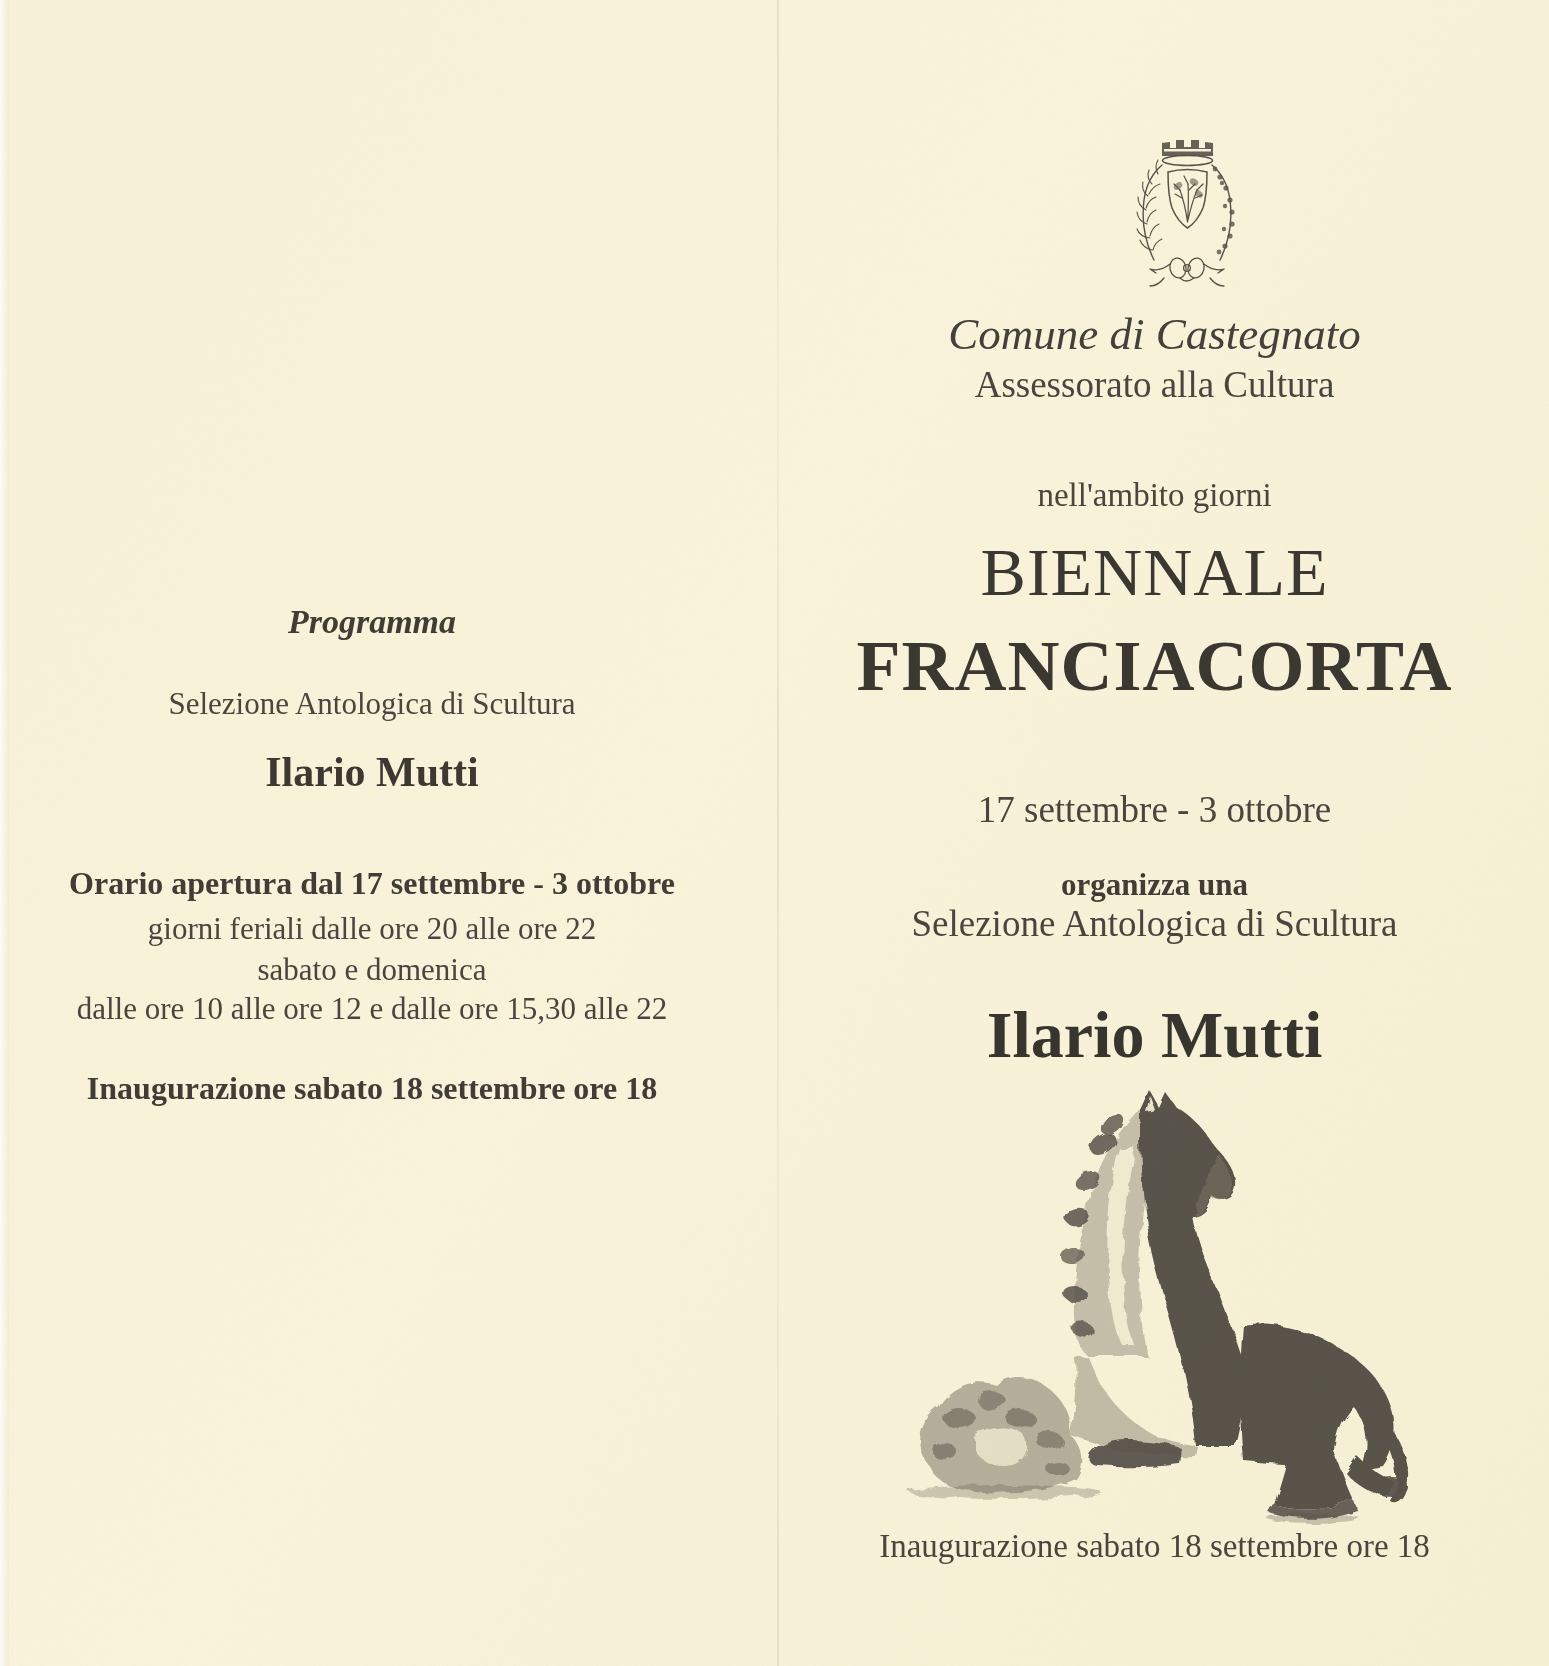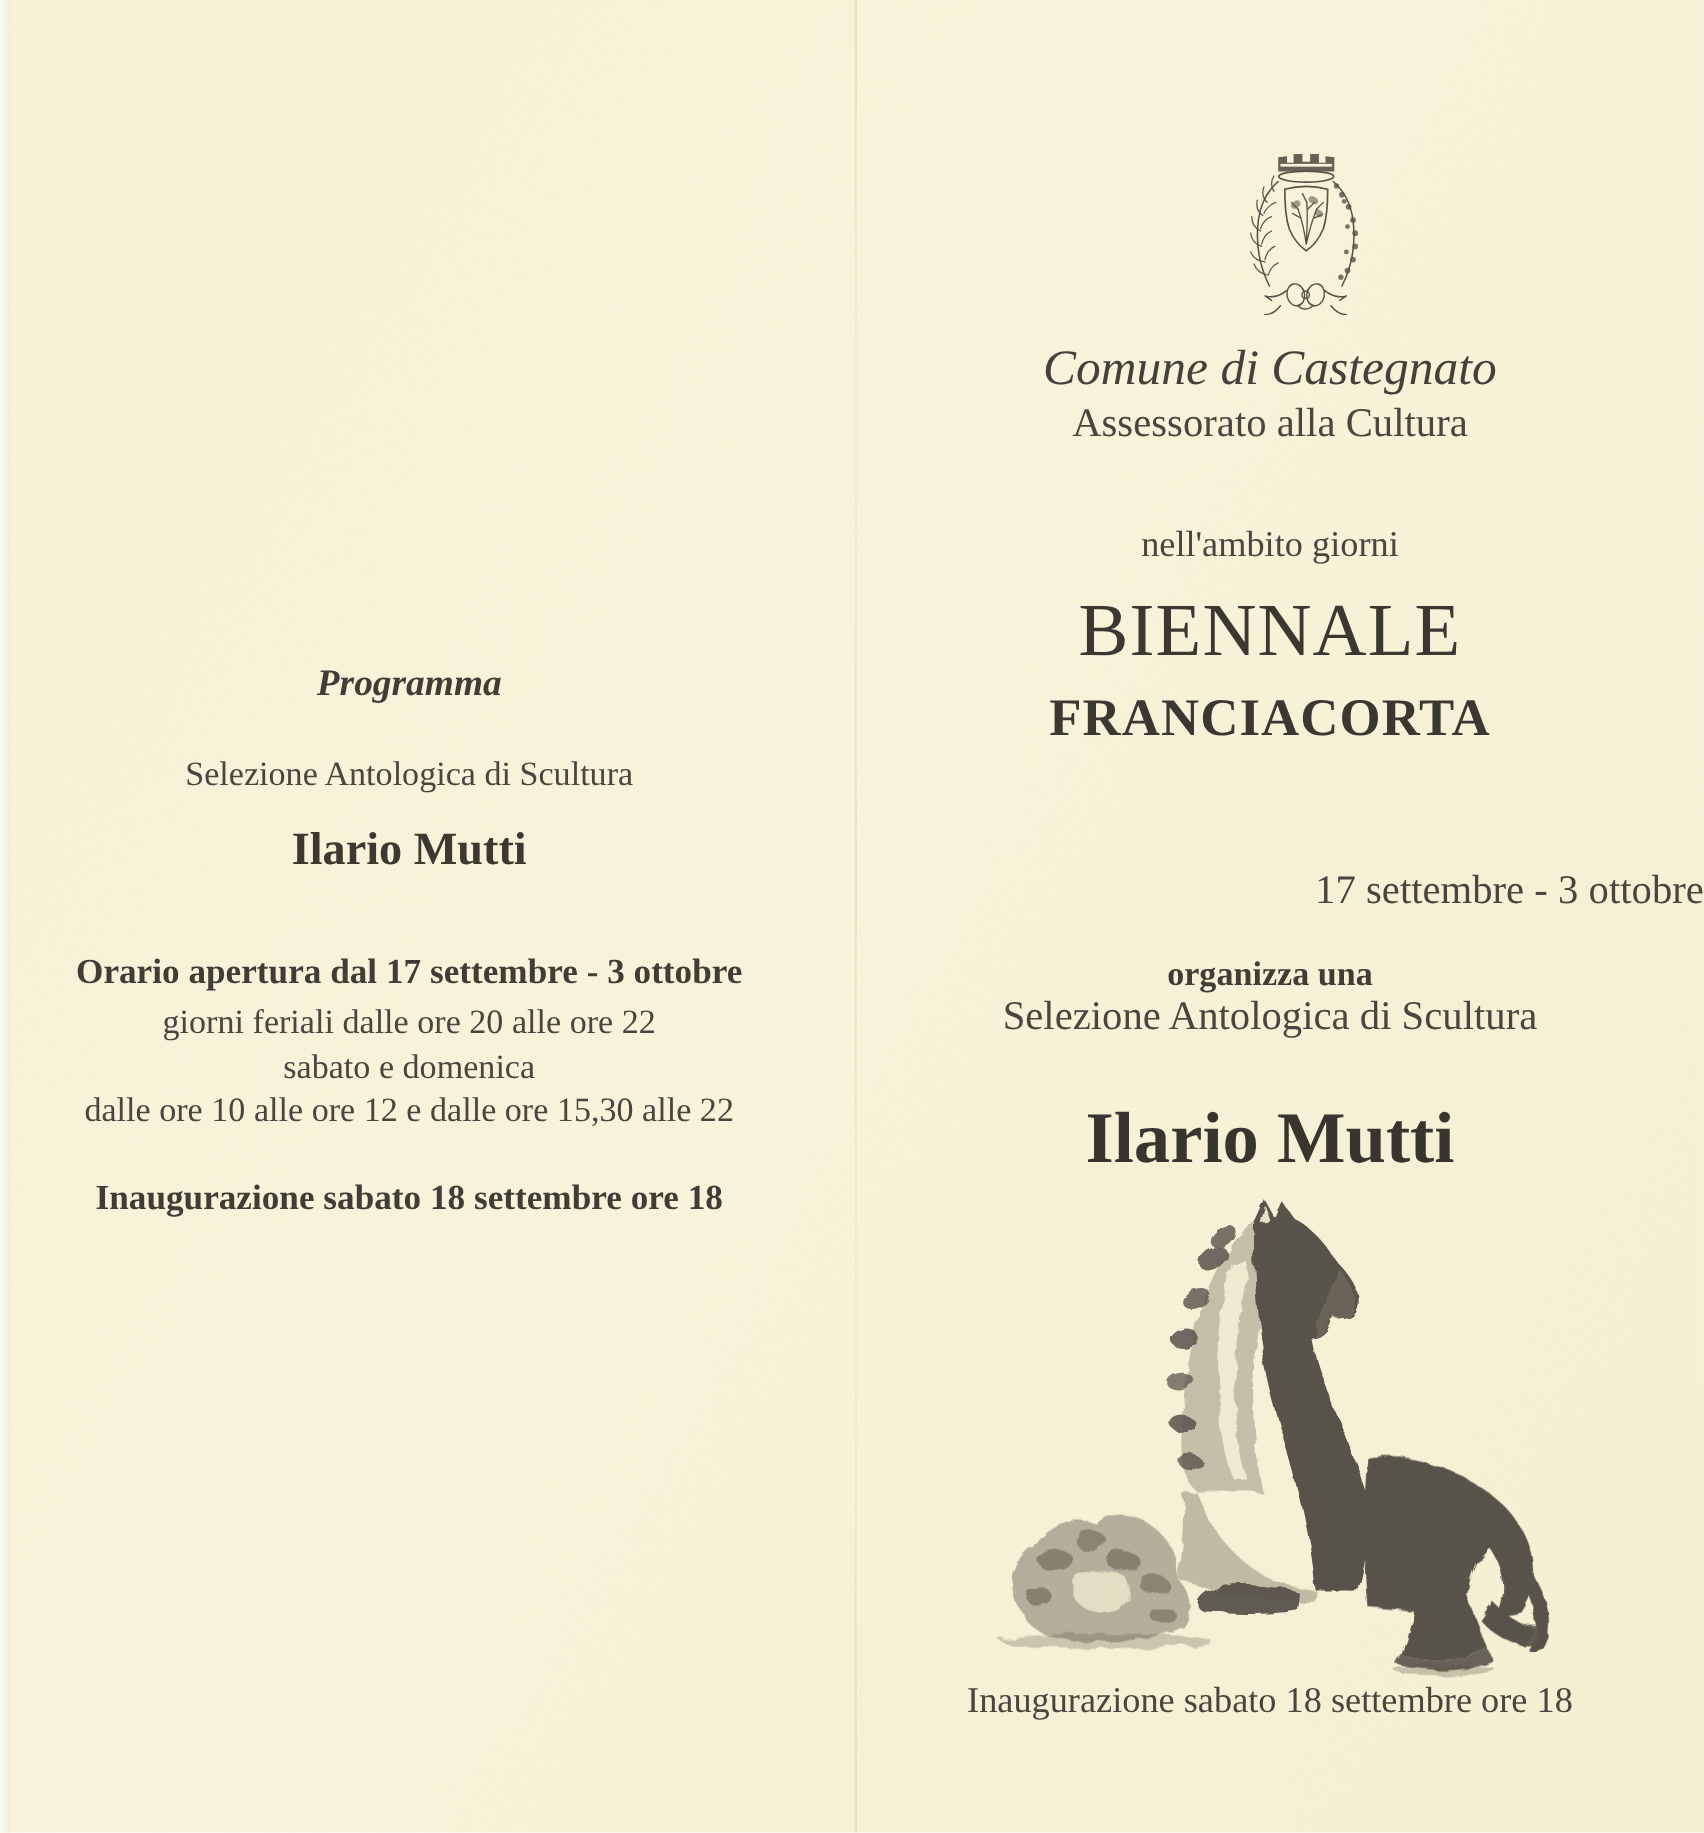--- a/index.html
+++ b/index.html
@@ -40,22 +40,22 @@
   #lp-weekend{top:953px;font-size:31px;}
   #lp-weekend-times{top:992px;font-size:31px;}
   #lp-inaug{top:1071px;font-size:32px;font-weight:bold;color:#413d36;}
 
   
   #rp-crest{position:absolute;left:1128px;top:132px;width:118px;height:166px;z-index:3;}
   #rp-municipality{top:309px;font-size:45px;font-style:italic;color:#44403a;}
   #rp-department{top:364px;font-size:37px;}
   #rp-context{top:477px;font-size:33px;}
   #rp-event1{top:534px;font-size:68px;font-weight:normal;letter-spacing:1px;color:#3b3831;}
-  #rp-event2{top:626px;font-size:48px;font-weight:bold;letter-spacing:1px;color:#3b3831;}
-  #rp-dates{top:789px;font-size:37px;text-align:right;}
+  #rp-event2{top:626px;font-size:72px;font-weight:bold;letter-spacing:1px;color:#3b3831;}
+  #rp-dates{top:789px;font-size:37px;}
   #rp-organizes{top:868px;font-size:31px;font-weight:bold;color:#413d36;}
   #rp-exhibition{top:903px;font-size:37px;}
   #rp-artist{top:998px;font-size:66px;font-weight:bold;color:#38352e;}
   #rp-inaug{top:1528px;font-size:33px;}
   #rp-venue{top:1570px;font-size:33px;}
 
   #horse{position:absolute;left:895px;top:1088px;width:520px;height:445px;z-index:3;}
 
   .grain{position:absolute;left:0;top:0;z-index:8;pointer-events:none;opacity:.5;mix-blend-mode:multiply;}
 </style>

